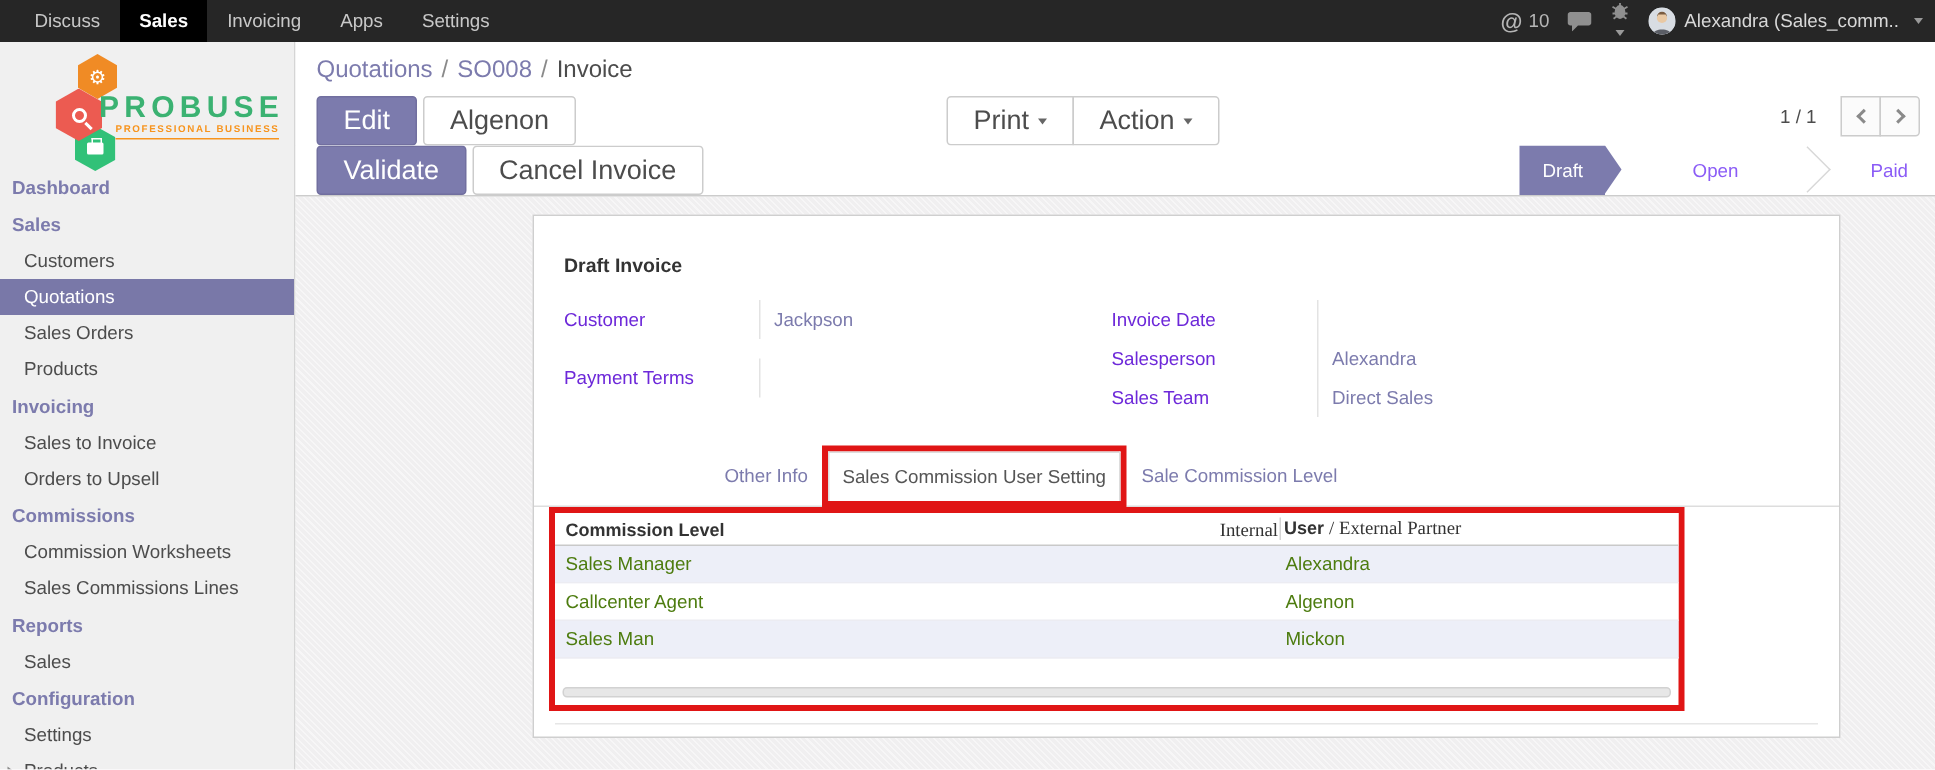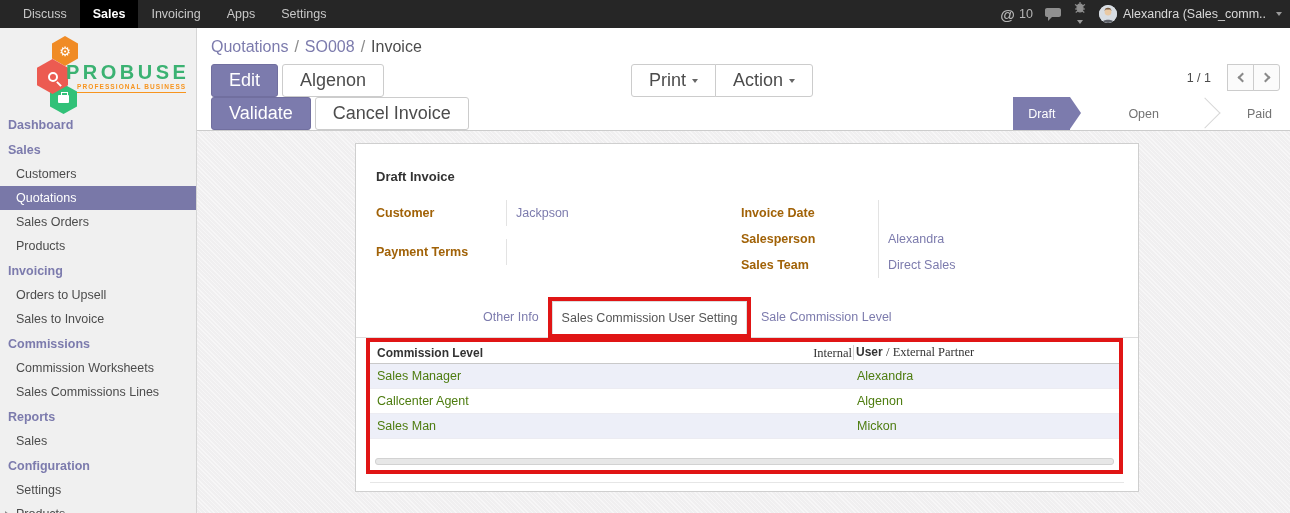--- a/index.html
+++ b/index.html
@@ -76,39 +76,39 @@
   .pager-btn + .pager-btn { margin-left:-1px; border-radius:0 3px 3px 0; }
   .pager-btn:first-of-type { border-radius:3px 0 0 3px; }
   .chev { display:inline-block; width:7px; height:7px; border-left:2px solid #8a8a8a; border-bottom:2px solid #8a8a8a; }
   .chev.left { transform:rotate(45deg); margin-left:3px; }
   .chev.right { transform:rotate(225deg); margin-right:3px; }
 
   
   .statusbar { height:34px; background:#fff; border-bottom:1px solid #ccc; display:flex;
     align-items:flex-end; padding-left:14px; position:relative; overflow:hidden; }
   .steps { margin-left:auto; display:flex; align-items:stretch; height:33px;gap:28px; }
-  .step { font-size:12.5px; color:#737373; display:flex; align-items:center; padding:0 18px; cursor:pointer; }
+  .step { font-size:12.5px; color:#8b5cf6; display:flex; align-items:center; padding:0 18px; cursor:pointer; }
   .step.active { background:#7c7bad; color:#fff; position:relative; padding:0 15px; margin-right:12px; }
   .step.active::after { content:""; position:absolute; right:-11px; top:0;
     border-top:16.5px solid transparent; border-bottom:16.5px solid transparent; border-left:11px solid #7c7bad; }
   .step-sep { width:22px; height:22px; border-top:1px solid #d8d8d8; border-right:1px solid #d8d8d8;
     transform:rotate(45deg); margin:5px -15px 0 -11px; flex:none; }
 
   
   .content { flex:1; background-color:#f0eff0;
     background-image:repeating-linear-gradient(45deg, rgba(255,255,255,.45) 0 1px, transparent 1px 3px); }
-  .sheet { position:relative; width:784px; height:349px; margin:12px 0 0 158px;
+  .sheet { position:relative; width:872px; height:349px; margin:12px 0 0 158px;
     background:#fff; border:1px solid #cfcfcf; font-size:12.5px; }
   .sheet-title { position:absolute; top:25px; left:20px; font-size:13px; font-weight:bold; color:#333; }
 
   .form-grid { position:absolute; top:56px; left:20px; display:flex; }
   .fgroup { display:grid; }
   .fgroup.g1 { grid-template-columns:130px 215px; }
   .fgroup.g2 { margin-left:20px; grid-template-columns:137px 175px; }
-  .flabel { font-weight:bold; color:#a16207; padding:6px 0; height:26px; }
+  .flabel { font-weight:normal; color:#6d28d9; padding:6px 0; height:26px; }
   .fvalue { color:#7c7bad; padding:6px 0 6px 9px; height:26px; border-left:1px solid #e3e3e3; cursor:pointer; }
   .fvalue.empty { cursor:default; }
 
   
   .notebook { position:absolute; top:153px; left:0; width:100%; height:41px; border-bottom:1px solid #ddd; }
   .tab-link { position:absolute; top:0; height:40px; display:flex; align-items:center;
     color:#7c7bad; cursor:pointer; }
   .tab-link.t0 { left:30px; }  .tab-link.t1 { left:127px; }  .tab-link.t3 { left:405px; }
   .redbox-tab { position:absolute; left:192px; top:0; width:203px; height:41px; background:#fff;
     border:4px solid #e01515; z-index:2; display:flex; }
@@ -198,22 +198,22 @@
     </div>
 
     <div class="nav-section-heading">Dashboard</div>
     <div class="nav-section-heading">Sales</div>
     <div class="nav-item">Customers</div>
     <div class="nav-item selected">Quotations</div>
     <div class="nav-item">Sales Orders</div>
     <div class="nav-item">Products</div>
 
     <div class="nav-section-heading">Invoicing</div>
+    <div class="nav-item">Sales to Invoice</div>
     <div class="nav-item">Orders to Upsell</div>
-    <div class="nav-item">Sales to Invoice</div>
 
     <div class="nav-section-heading">Commissions</div>
     <div class="nav-item">Commission Worksheets</div>
     <div class="nav-item">Sales Commissions Lines</div>
 
     <div class="nav-section-heading">Reports</div>
     <div class="nav-item">Sales</div>
 
     <div class="nav-section-heading">Configuration</div>
     <div class="nav-item">Settings</div>

